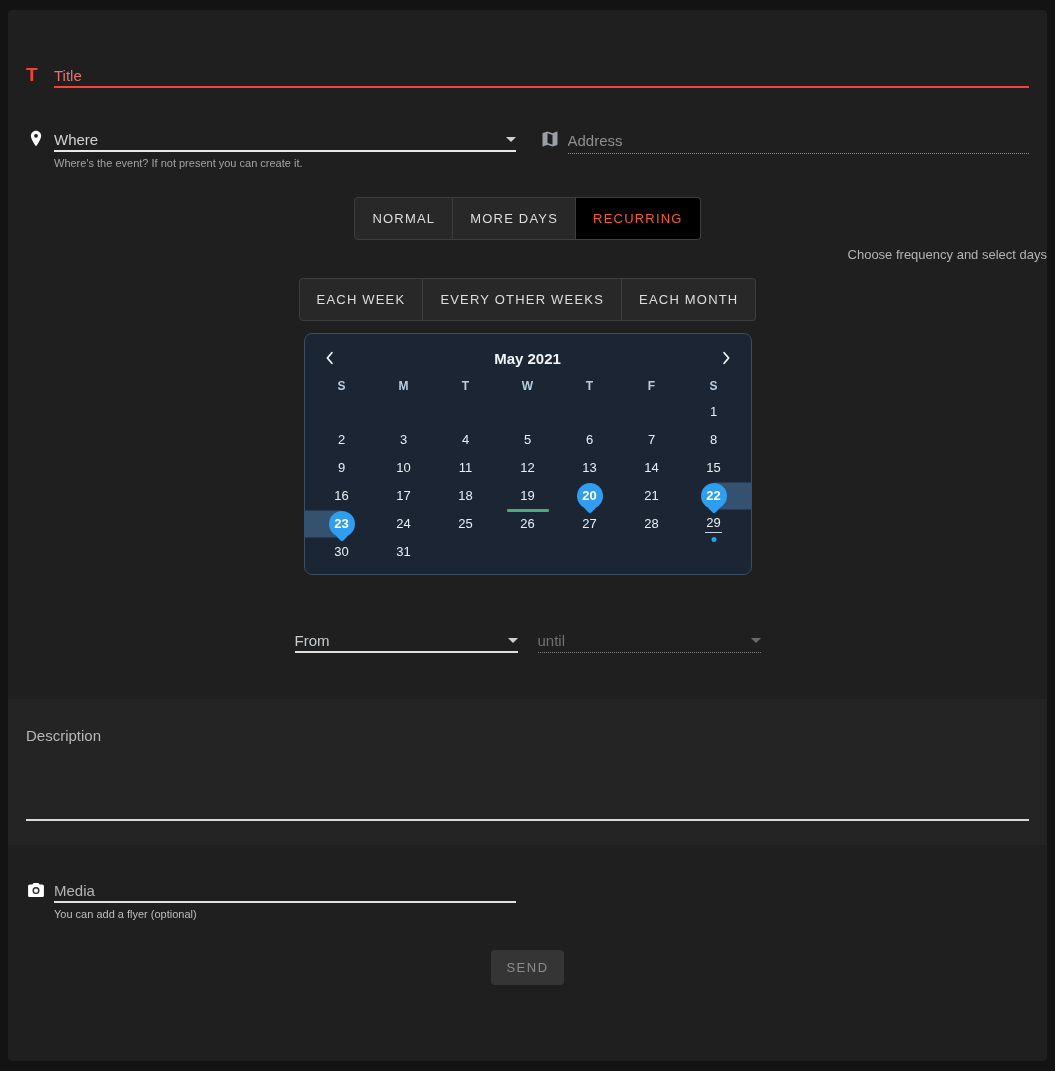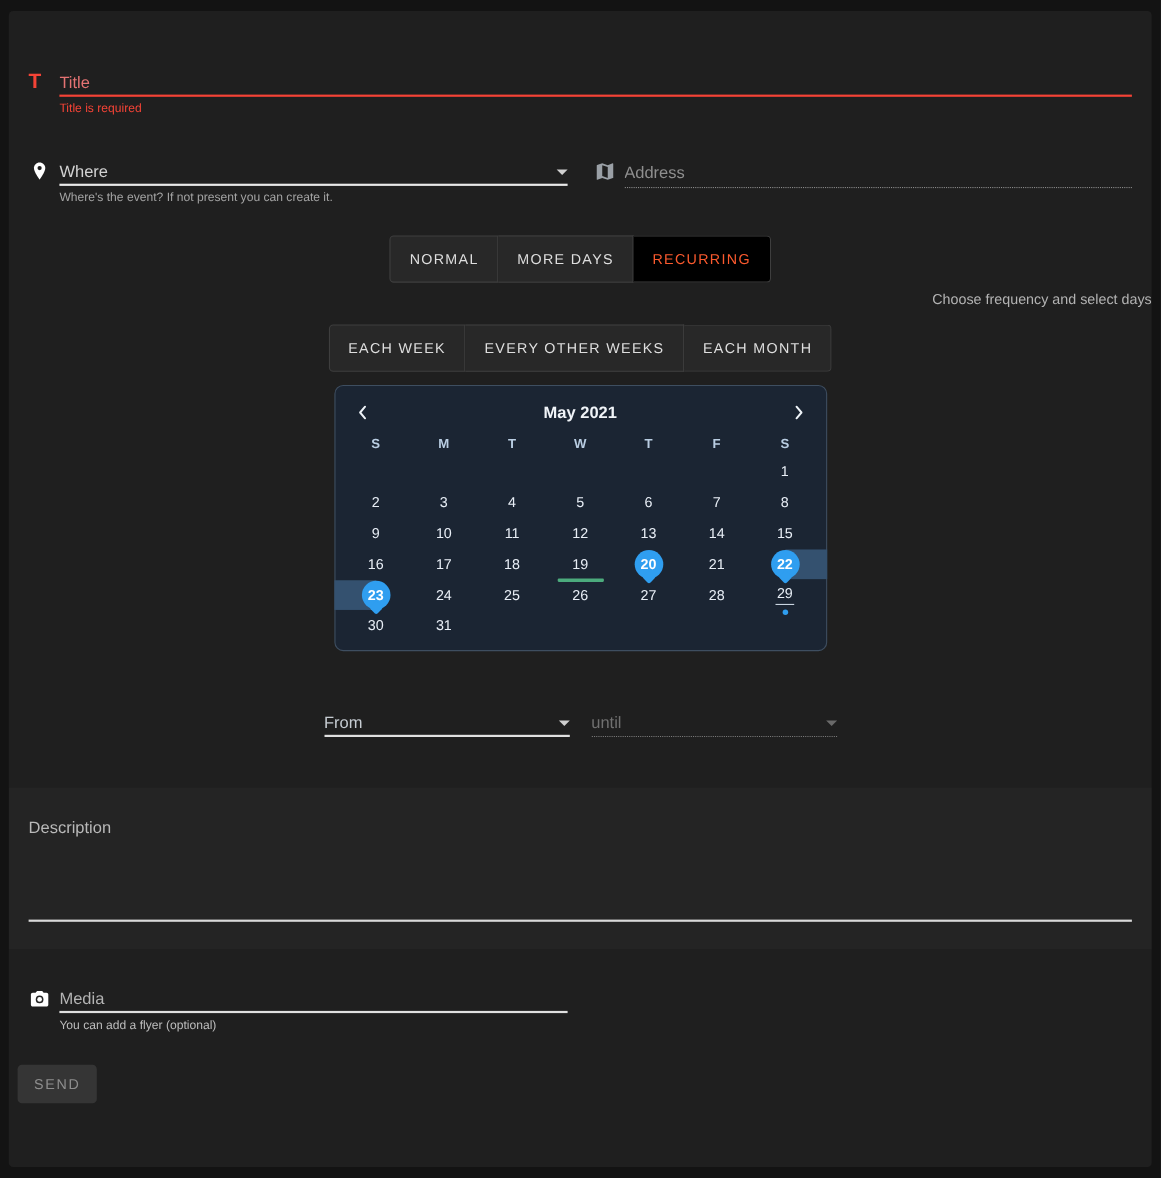--- a/index.html
+++ b/index.html
@@ -125,40 +125,39 @@
   }
   .desc-band textarea::placeholder { color:#b9b9b9; opacity:1; }
   
   .media-row { margin-top:34px; }
   .media-input { border-bottom:2px solid #e0e0e0; }
   .media-input::placeholder { color:#b4b4b4; opacity:1; }
   .media-helper { color:#bdbdbd; }
   .tags-select { border-bottom:2px solid #e0e0e0; }
   .tags-select .ph { color:#b4b4b4; }
   
-  .send-row { display:flex; justify-content:flex-start; margin:30px 8px 0; }
+  .send-row { display:flex; justify-content:center; margin:30px 8px 0; }
   .send-btn {
     background:#353535; border:none; border-radius:4px; cursor:pointer;
     color:#8d8d8d; font-size:13px; letter-spacing:1.5px; padding:10px 15px;
     font-family:"Liberation Sans", sans-serif;
   }
 </style>
 </head>
 <body>
 
 <div class="panel">
 
 
   <div class="row title-row">
     <span class="f-icon">
         <span class="t-glyph">T</span>
       </span>
     <div class="field title-field">
       <input class="line-input" placeholder="Title" style="">
-      <div class="error">Title is required</div>
     </div>
   </div>
 
   <div class="two-col where-row">
     <div class="col">
       <span class="f-icon">
         <svg width="20" height="20" viewBox="0 0 24 24">
           <path d="M12 2C8.5 2 5.8 4.8 5.8 8.2c0 4.6 6.2 12.6 6.2 12.6s6.2-8 6.2-12.6C18.2 4.8 15.5 2 12 2z" fill="#fff"></path>
           <circle cx="12" cy="8.2" r="2.3" fill="#1f1f1f"></circle>
         </svg>

